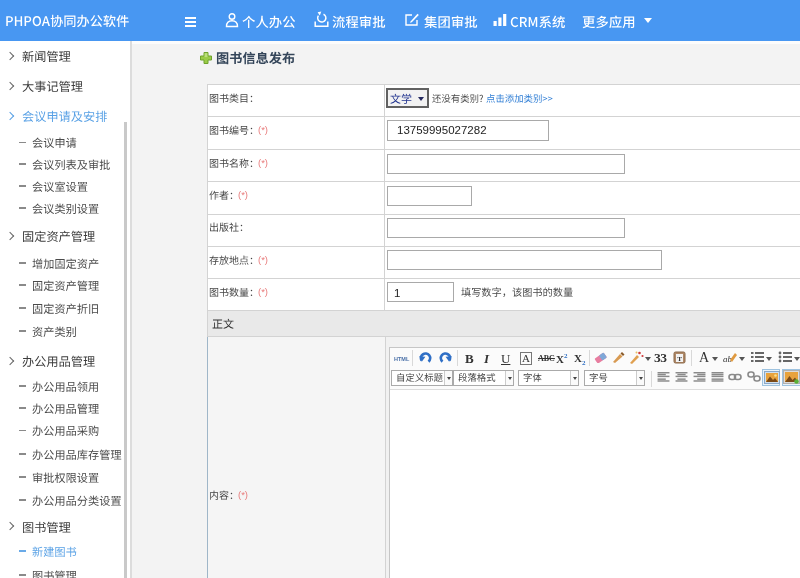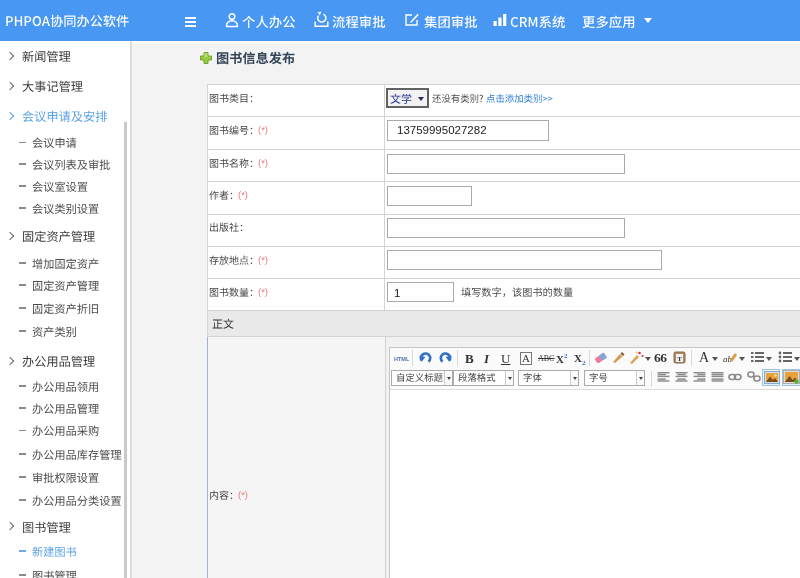--- a/index.html
+++ b/index.html
@@ -420,42 +420,42 @@
   </svg>
 <svg class="abs" style="left:438px;top:350px" width="14" height="14" viewBox="0 0 14 14">
     <path d="M11.4 10.5 A4.6 4.6 0 1 0 4.5 11.6" fill="none" stroke="#2f6fc6" stroke-width="2.7"></path>
     <path d="M13.8 6.2 L7.6 6.8 L11.2 11.8 Z" fill="#2f6fc6"></path>
   </svg>
 <div class="sep" style="left:457px"></div>
 <div class="tb" style="left:465px;top:351px;font-size:13px;font-weight:bold">B</div>
 <div class="tb" style="left:484px;top:351px;font-size:13px;font-style:italic;font-weight:bold">I</div>
 <div class="tb" style="left:501px;top:351px;font-size:13px;text-decoration:underline">U</div>
 <div class="tb" style="left:520px;top:352px;font-size:11px;border:1px solid #777;line-height:11px;padding:0 1px">A</div>
-<div class="tb" style="left:538px;top:354px;font-size:8px;font-weight:normal;text-decoration:line-through">ABC</div>
+<div class="tb" style="left:538px;top:354px;font-size:8px;font-weight:bold;text-decoration:line-through">ABC</div>
 <div class="tb" style="left:556px;top:352px;font-size:11px;font-weight:bold">X<sup style="font-size:7px;color:#2e6fc4">2</sup></div>
 <div class="tb" style="left:574px;top:352px;font-size:11px;font-weight:bold">X<sub style="font-size:7px;color:#2e6fc4">2</sub></div>
 <div class="sep" style="left:589px"></div>
 <svg class="abs" style="left:594px;top:352px" width="13" height="11" viewBox="0 0 13 11">
     <g transform="rotate(-35 6 6)">
       <rect x="1" y="3.5" width="11" height="6" rx="1" fill="#e87ea0"></rect>
       <rect x="6.5" y="3.5" width="5.5" height="6" rx="1" fill="#7fa8d8"></rect>
     </g>
   </svg>
 <svg class="abs" style="left:612px;top:351px" width="13" height="13" viewBox="0 0 13 13">
     <path d="M1 11 L8 3 L10.5 5.5 L3 12 Z" fill="#d89a52"></path>
     <path d="M8.5 2.5 L10 1 L12.5 3.5 L11 5 Z" fill="#8a5a28"></path>
   </svg>
 <svg class="abs" style="left:629px;top:351px" width="15" height="13" viewBox="0 0 15 13">
     <path d="M1 12 L8 4 L10 6 L3 13 Z" fill="#e0a050"></path>
     <circle cx="10.5" cy="2" r="1.3" fill="#d03a3a"></circle>
     <circle cx="13.5" cy="5" r="1.1" fill="#d03a3a"></circle>
     <circle cx="7.5" cy="1.5" r="1" fill="#e8c060"></circle>
   </svg>
 <div class="abs" style="left:645px;top:357px;border:3px solid transparent;border-top:4px solid #555"></div>
-<div class="tb" style="left:654px;top:350px;font-size:13.5px;font-weight:bold;letter-spacing:-0.5px">66</div>
+<div class="tb" style="left:654px;top:350px;font-size:13.5px;font-weight:bold;letter-spacing:-0.5px">33</div>
 <svg class="abs" style="left:673px;top:351px" width="13" height="13" viewBox="0 0 13 13">
     <rect x="1" y="1" width="11" height="11" rx="1.5" fill="#b08968" stroke="#8a6848" stroke-width="1"></rect>
     <rect x="3" y="3" width="7" height="8" fill="#f3f3f3"></rect>
     <text x="6.5" y="10" font-size="7" font-weight="bold" text-anchor="middle" fill="#333" font-family="Liberation Serif">T</text>
   </svg>
 <div class="sep" style="left:691px"></div>
 <div class="tb" style="left:699px;top:350px;font-size:14px">A</div>
 <div class="abs" style="left:712px;top:357px;border:3px solid transparent;border-top:4px solid #555"></div>
 <svg class="abs" style="left:723px;top:351px" width="14" height="13" viewBox="0 0 14 13">
     <text x="0" y="11" font-size="9" font-style="italic" fill="#333" font-family="Liberation Serif">ab</text>

